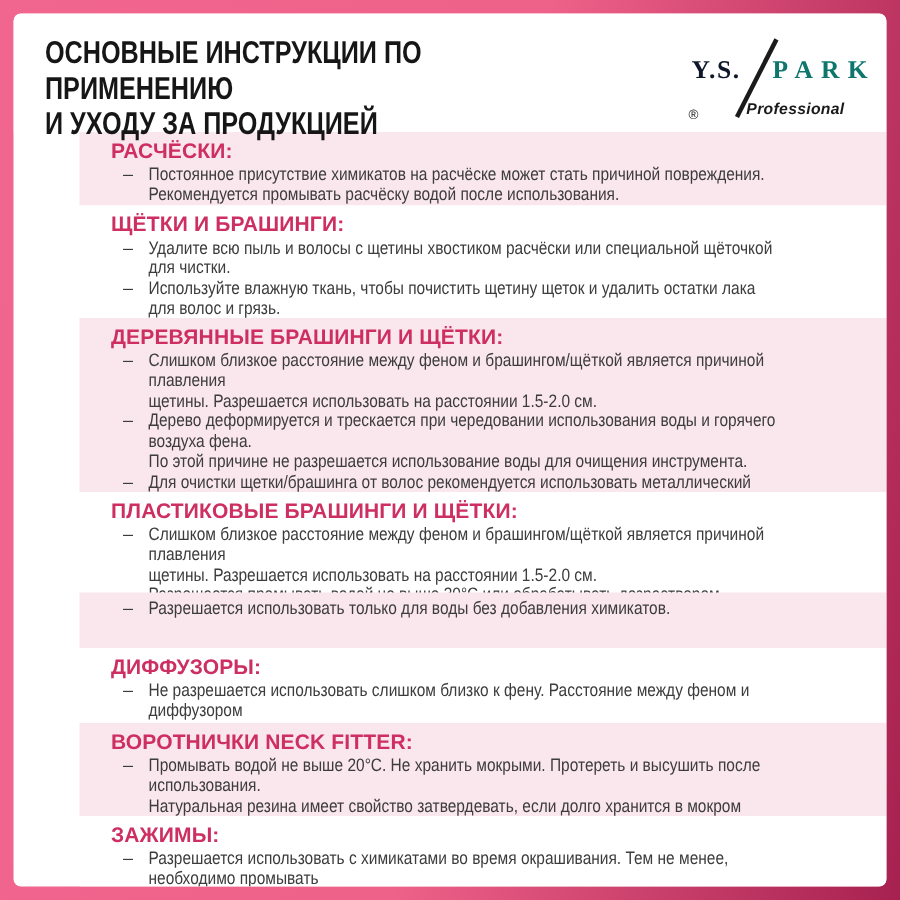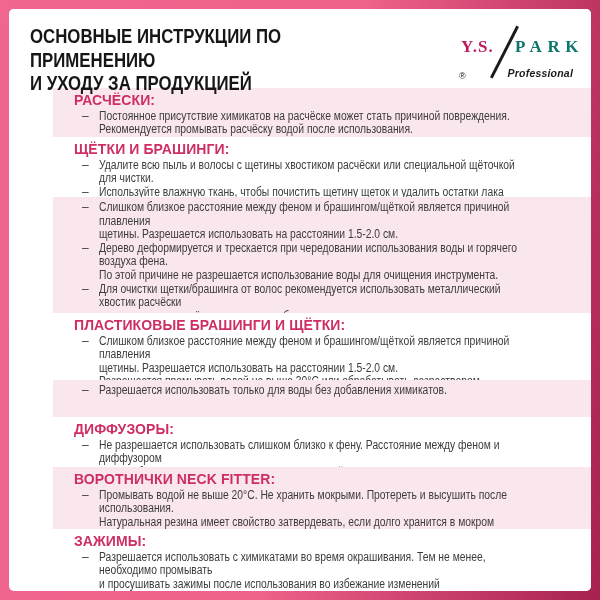--- a/index.html
+++ b/index.html
@@ -24,43 +24,43 @@
   .title {
     margin:0; font-size:21px; line-height:23.5px; font-weight:bold;
     color:#161616; white-space:pre-line;
     transform:scaleX(0.80); transform-origin:0 0; width:125%;
   }
   
   .logo { position:relative; flex:none; width:140px; height:62px; margin-top:-2px; }
   .logo .ys {
     position:absolute; left:22px; top:15px;
     font-family:"Liberation Serif", serif; font-weight:bold; font-size:17px;
-    letter-spacing:1px; color:#be185d;
+    letter-spacing:1px; color:#0f172a;
   }
   .logo .park {
     position:absolute; left:76px; top:15px;
     font-family:"Liberation Serif", serif; font-weight:bold; font-size:17px;
     letter-spacing:5.5px; color:#0f766e;
   }
   .logo .slash {
     position:absolute; left:64px; top:1px; width:2.6px; height:58px;
     background:#1b1b1b; transform:rotate(27deg);
   }
   .logo .prof {
-    position:absolute; right:6px; top:45px;
+    position:absolute; right:16px; top:45px;
     font-style:italic; font-weight:bold; font-size:10.5px; color:#1b1b1b;
     letter-spacing:0.2px;
   }
   .logo .reg { position:absolute; left:20px; top:49px; font-size:9px; color:#1b1b1b; }
 
   
   .sec { flex:none; box-sizing:border-box; overflow:hidden; padding:4px 6px 0 21px;margin-left:44px; }
   .sec.pink  { background:var(--stripe-pink); }
   .sec.white { background:#ffffff; }
-  .h49 { height:49px; } .h61 { height:60px; } .h116 { height:116px; }
+  .h49 { height:49px; } .h61 { height:75px; } .h116 { height:116px; }
   .h67 { height:67px; } .h37 { height:37px; } .h50 { height:50px; }
   .h62 { height:62px; } .grow { flex:1 1 auto; }
   .sec h2 {
     margin:0 0 1px 0; font-size:14px; line-height:16.5px; font-weight:bold;
     color:var(--heading); letter-spacing:0.1px;
   }
   .sec ul { list-style:none; margin:0; padding:0; }
   .sec li {
     display:flex; align-items:flex-start;
     color:#3c3c3c; font-size:12px; line-height:13.6px;
@@ -109,20 +109,21 @@
           </li>
         <li>
             <span class="dash">–</span>
             <span class="txt">Используйте влажную ткань, чтобы почистить щетину щеток и удалить остатки лака для волос и грязь.</span>
           </li>
 
       </ul>
     </section>
 
     <section class="sec pink h116">
+      <h2>ДЕРЕВЯННЫЕ БРАШИНГИ И ЩЁТКИ:</h2>
       <ul>
         <li>
             <span class="dash">–</span>
             <span class="txt">Слишком близкое расстояние между феном и брашингом/щёткой является причиной плавления
 щетины. Разрешается использовать на расстоянии 1.5-2.0 см.</span>
           </li>
         <li>
             <span class="dash">–</span>
             <span class="txt">Дерево деформируется и трескается при чередовании использования воды и горячего воздуха фена.
 По этой причине не разрешается использование воды для очищения инструмента.</span>

